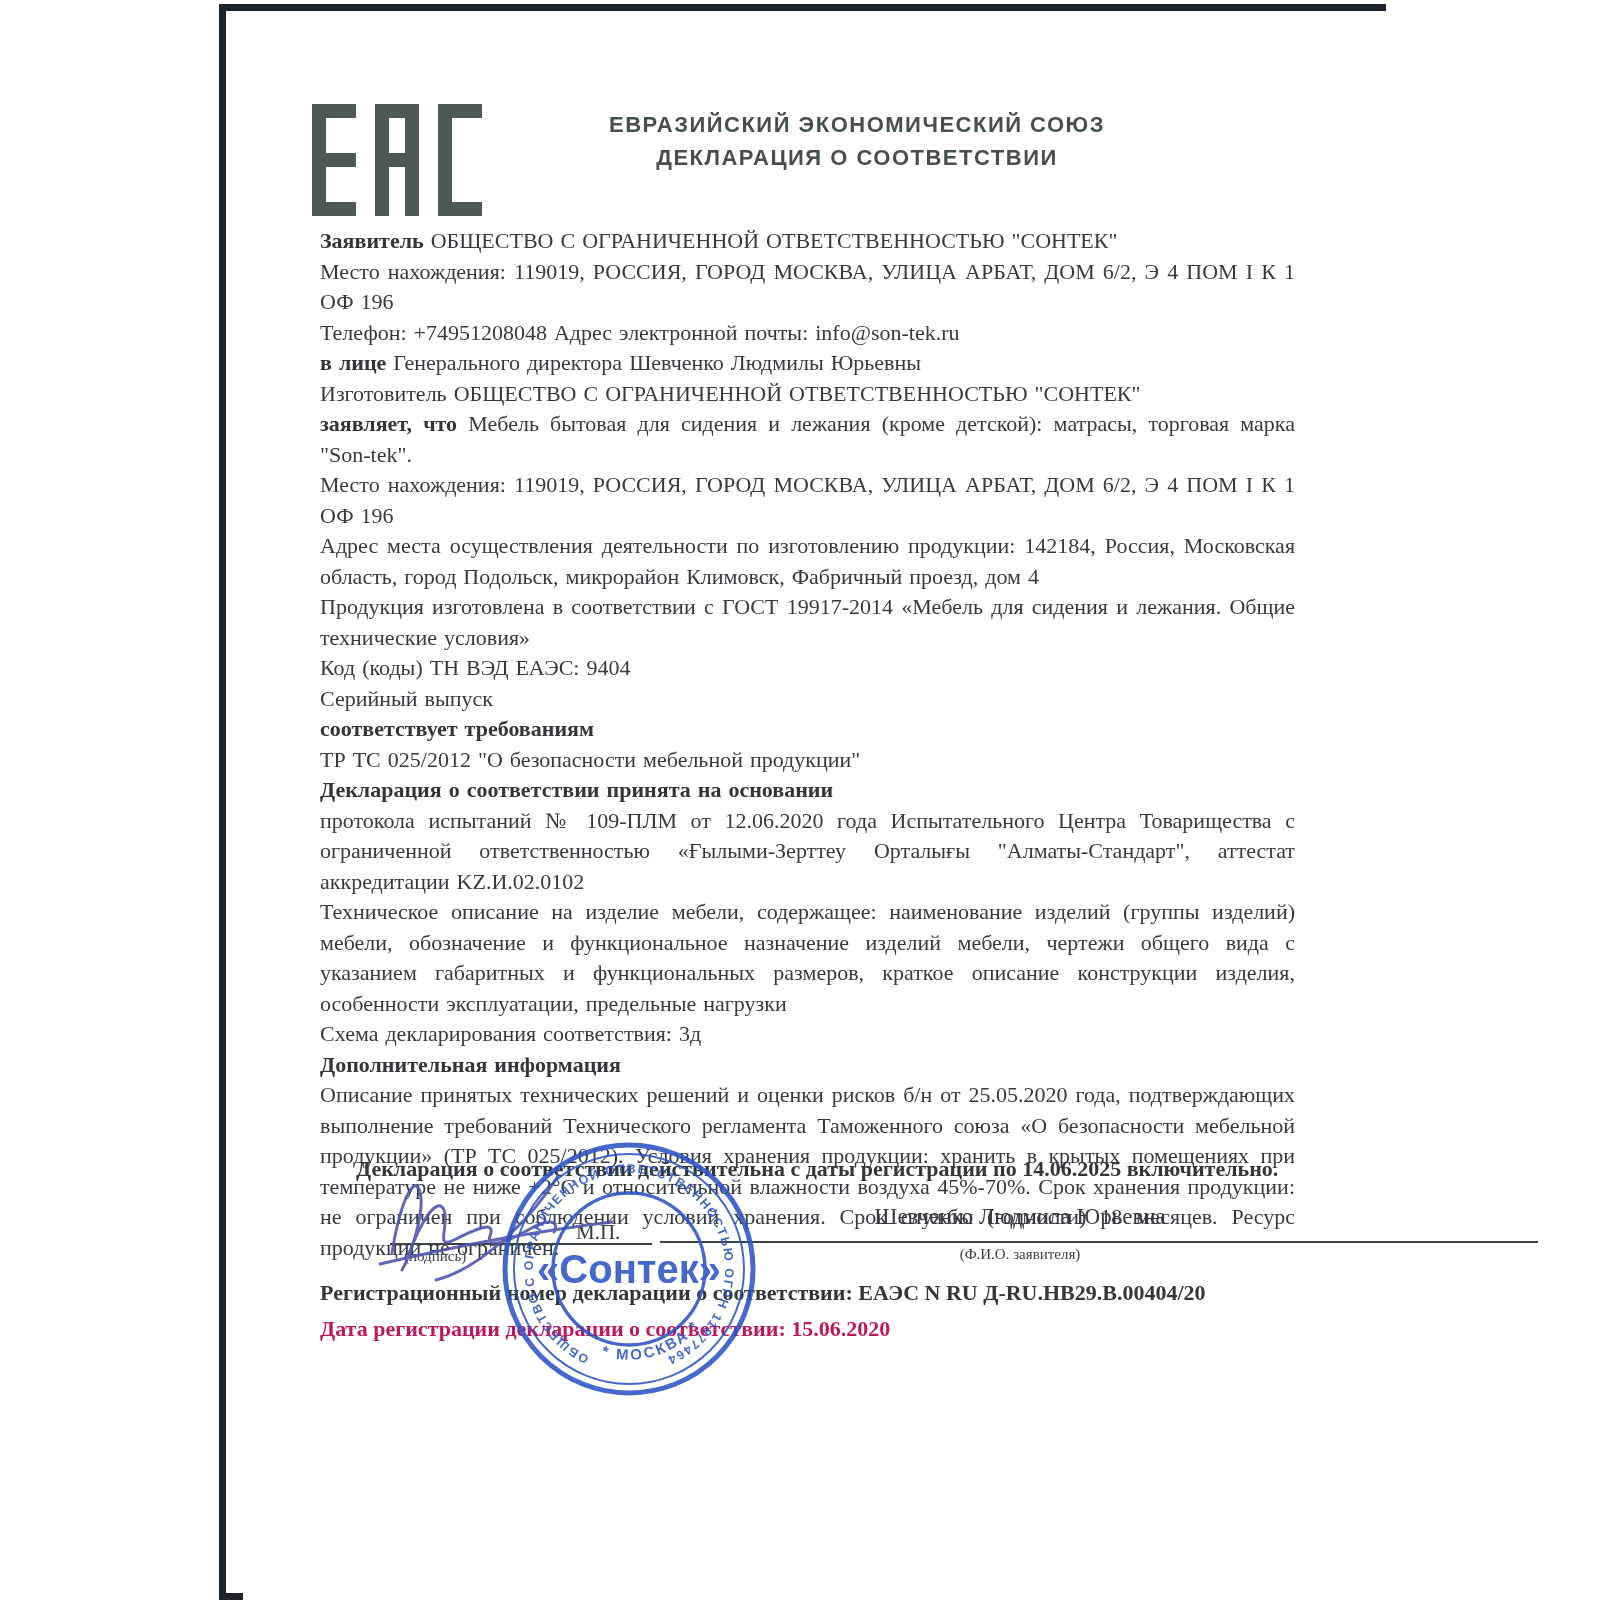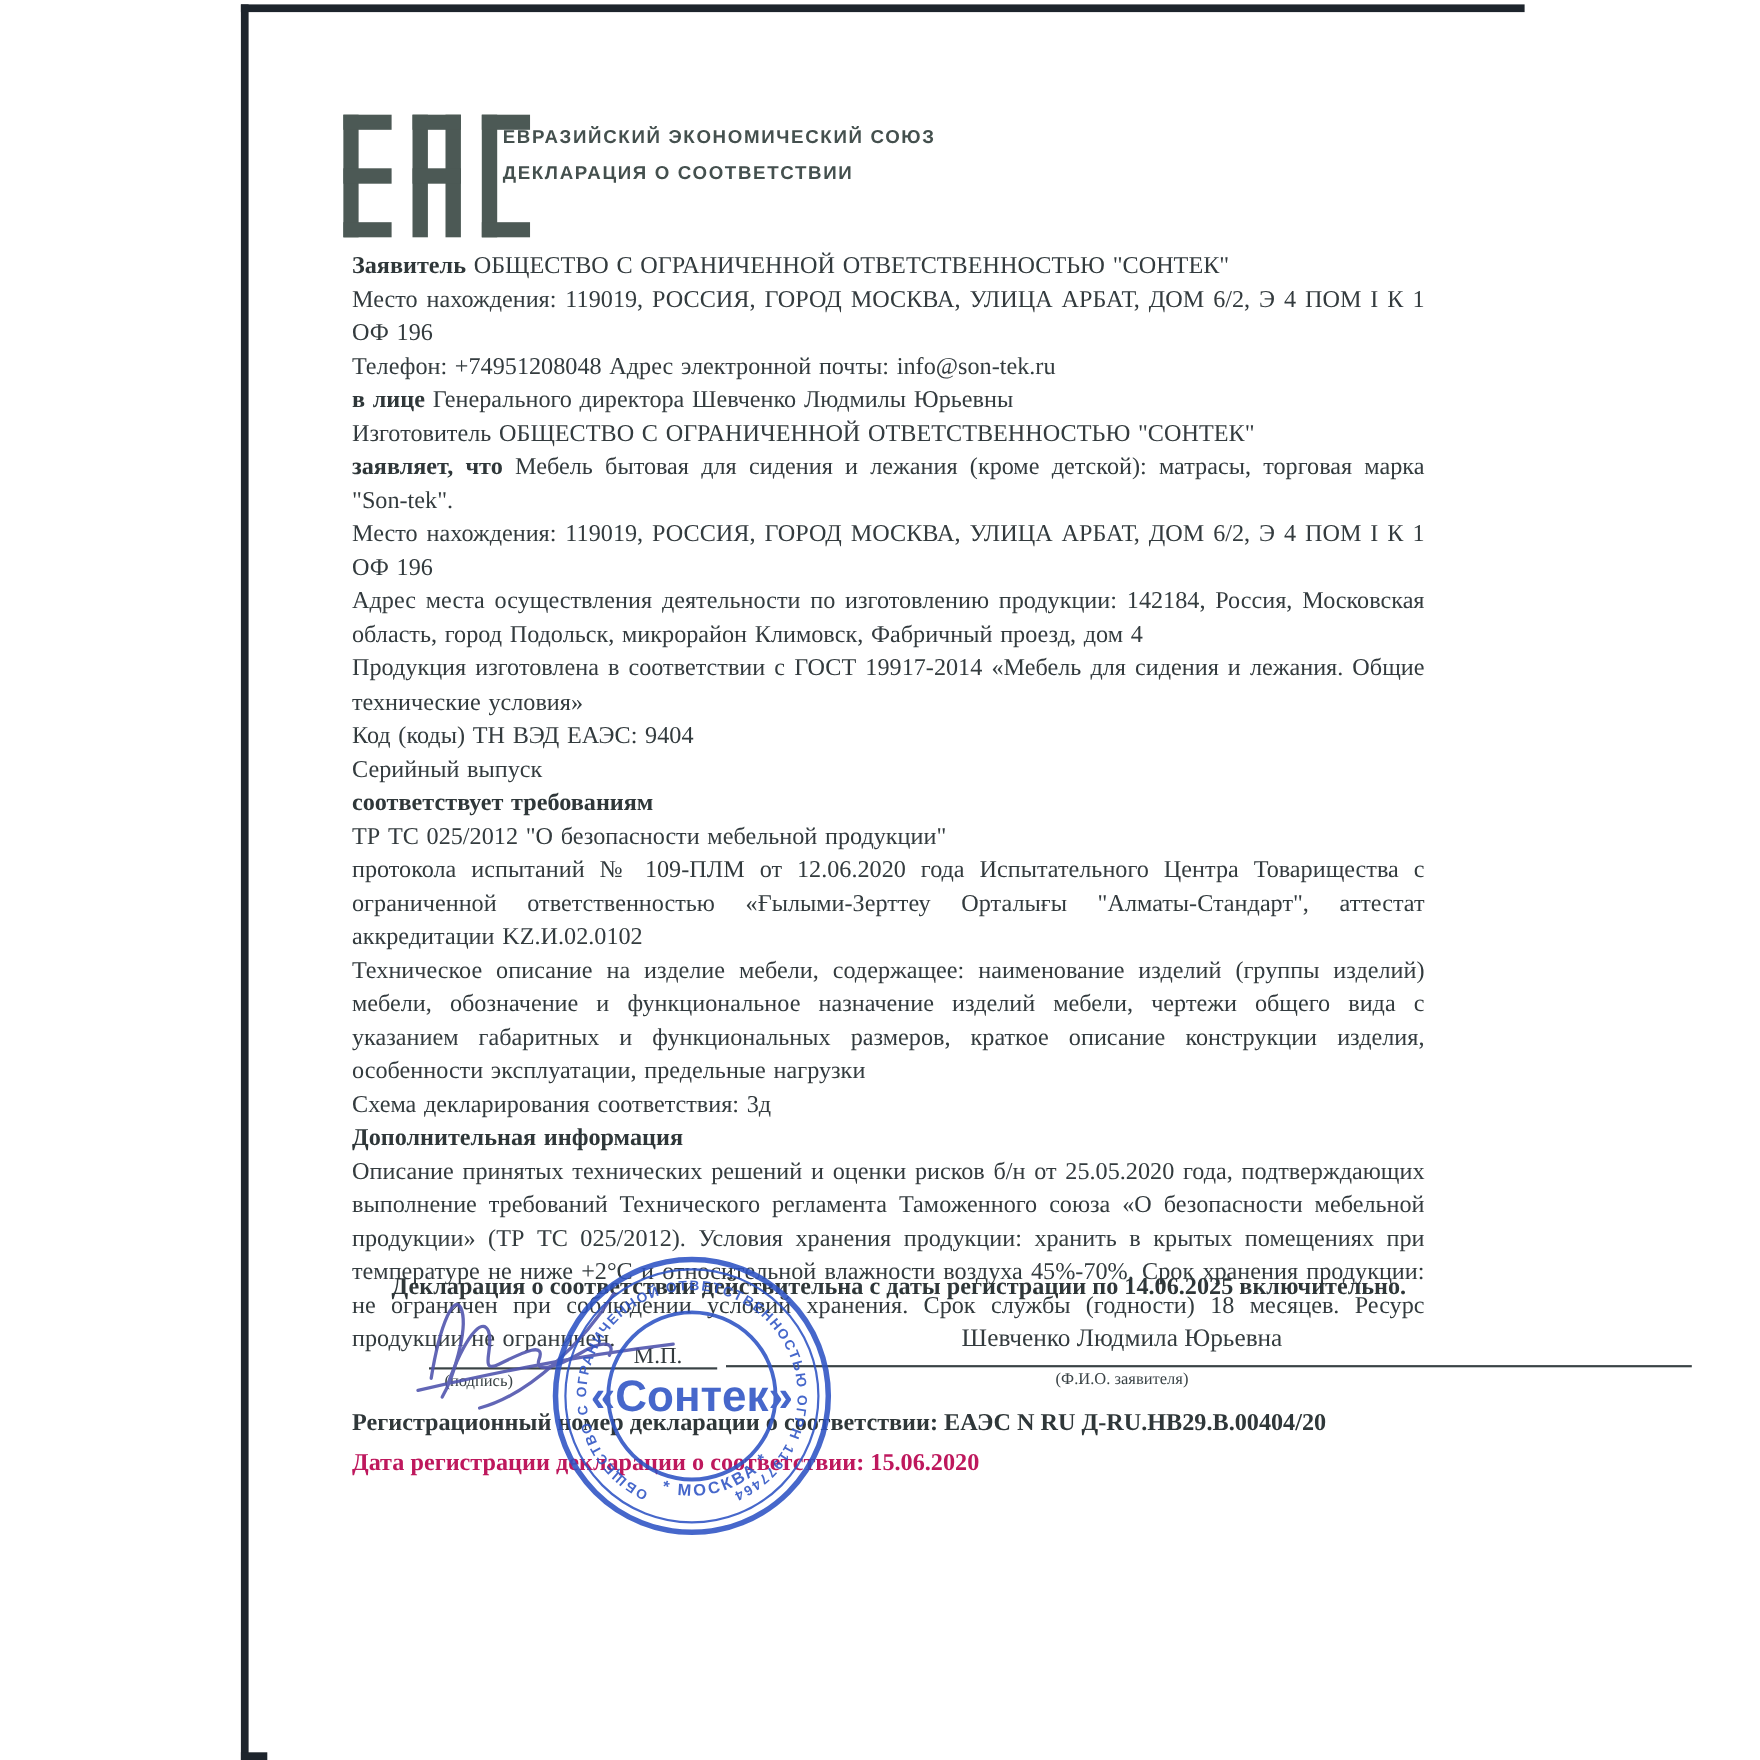--- a/index.html
+++ b/index.html
@@ -4,23 +4,23 @@
 <style>
   html,body{margin:0;padding:0;background:#ffffff;}
   .page{position:relative;width:1600px;height:1600px;background:#ffffff;overflow:hidden;
         font-family:"Liberation Serif", serif;color:#333b3e;}
   
   .frame-left{position:absolute;left:219px;top:4px;width:7px;height:1596px;background:#1d242c;}
   .frame-top{position:absolute;left:219px;top:4px;width:1167px;height:7px;background:#1d242c;}
   .frame-bottom-stub{position:absolute;left:219px;top:1593px;width:24px;height:7px;background:#1d242c;}
   
   .eac-logo{position:absolute;left:312px;top:104px;width:170px;height:112px;color:#4c5955;}
-  .doc-title{position:absolute;left:457px;top:108px;width:800px;
+  .doc-title{position:absolute;left:457px;top:108px;width:800px;text-align:center;
              font-family:"Liberation Sans", sans-serif;font-weight:bold;color:#44504e;
-             font-size:17px;line-height:33px;letter-spacing:1.5px;}
+             font-size:22px;line-height:33px;letter-spacing:1.5px;}
   
   .content{position:absolute;left:320px;top:226px;width:975px;font-size:22px;line-height:30.5px;
            text-align:justify;word-spacing:1.5px;}
   .content p{margin:0;padding:0;}
   .content b{color:#2f3739;}
   
   .validity{position:absolute;left:320px;top:1156px;width:1000px;font-size:22px;font-weight:bold;color:#2f3739;margin-left:36px;}
   
   .sig-line-left{position:absolute;left:390px;top:1243px;width:262px;height:2px;background:#3a4346;}
   .sig-line-right{position:absolute;left:660px;top:1241px;width:878px;height:2px;background:#3a4346;}
@@ -79,20 +79,21 @@
     <p><b>в лице</b><span> Генерального директора Шевченко Людмилы Юрьевны</span></p>
     <p><b></b><span>Изготовитель ОБЩЕСТВО С ОГРАНИЧЕННОЙ ОТВЕТСТВЕННОСТЬЮ "СОНТЕК"</span></p>
     <p><b>заявляет, что</b><span> Мебель бытовая для сидения и лежания (кроме детской): матрасы, торговая марка "Son-tek".</span></p>
     <p><b></b><span>Место нахождения: 119019, РОССИЯ, ГОРОД МОСКВА, УЛИЦА АРБАТ, ДОМ 6/2, Э 4 ПОМ I К 1 ОФ 196</span></p>
     <p><b></b><span>Адрес места осуществления деятельности по изготовлению продукции: 142184, Россия, Московская область, город Подольск, микрорайон Климовск, Фабричный проезд, дом 4</span></p>
     <p><b></b><span>Продукция изготовлена в соответствии с ГОСТ 19917-2014 «Мебель для сидения и лежания. Общие технические условия»</span></p>
     <p><b></b><span>Код (коды) ТН ВЭД ЕАЭС: 9404</span></p>
     <p><b></b><span>Серийный выпуск</span></p>
     <p><b>соответствует требованиям</b><span></span></p>
     <p><b></b><span>ТР ТС 025/2012 "О безопасности мебельной продукции"</span></p>
+    <p><b>Декларация о соответствии принята на основании</b><span></span></p>
     <p><b></b><span>протокола испытаний № 109-ПЛМ от 12.06.2020 года Испытательного Центра Товарищества с ограниченной ответственностью «Ғылыми-Зерттеу Орталығы "Алматы-Стандарт", аттестат аккредитации KZ.И.02.0102</span></p>
     <p><b></b><span>Техническое описание на изделие мебели, содержащее: наименование изделий (группы изделий) мебели, обозначение и функциональное назначение изделий мебели, чертежи общего вида с указанием габаритных и функциональных размеров, краткое описание конструкции изделия, особенности эксплуатации, предельные нагрузки</span></p>
     <p><b></b><span>Схема декларирования соответствия: 3д</span></p>
     <p><b>Дополнительная информация</b><span></span></p>
     <p><b></b><span>Описание принятых технических решений и оценки рисков б/н от 25.05.2020 года, подтверждающих выполнение требований Технического регламента Таможенного союза «О безопасности мебельной продукции» (ТР ТС 025/2012). Условия хранения продукции: хранить в крытых помещениях при температуре не ниже +2°С и относительной влажности воздуха 45%-70%. Срок хранения продукции: не ограничен при соблюдении условий хранения. Срок службы (годности) 18 месяцев. Ресурс продукции не ограничен.</span></p>
   </div>
 
   <div class="validity">Декларация о соответствии действительна с даты регистрации по 14.06.2025 включительно.</div>
 
   <div class="sig-line-left"></div>

